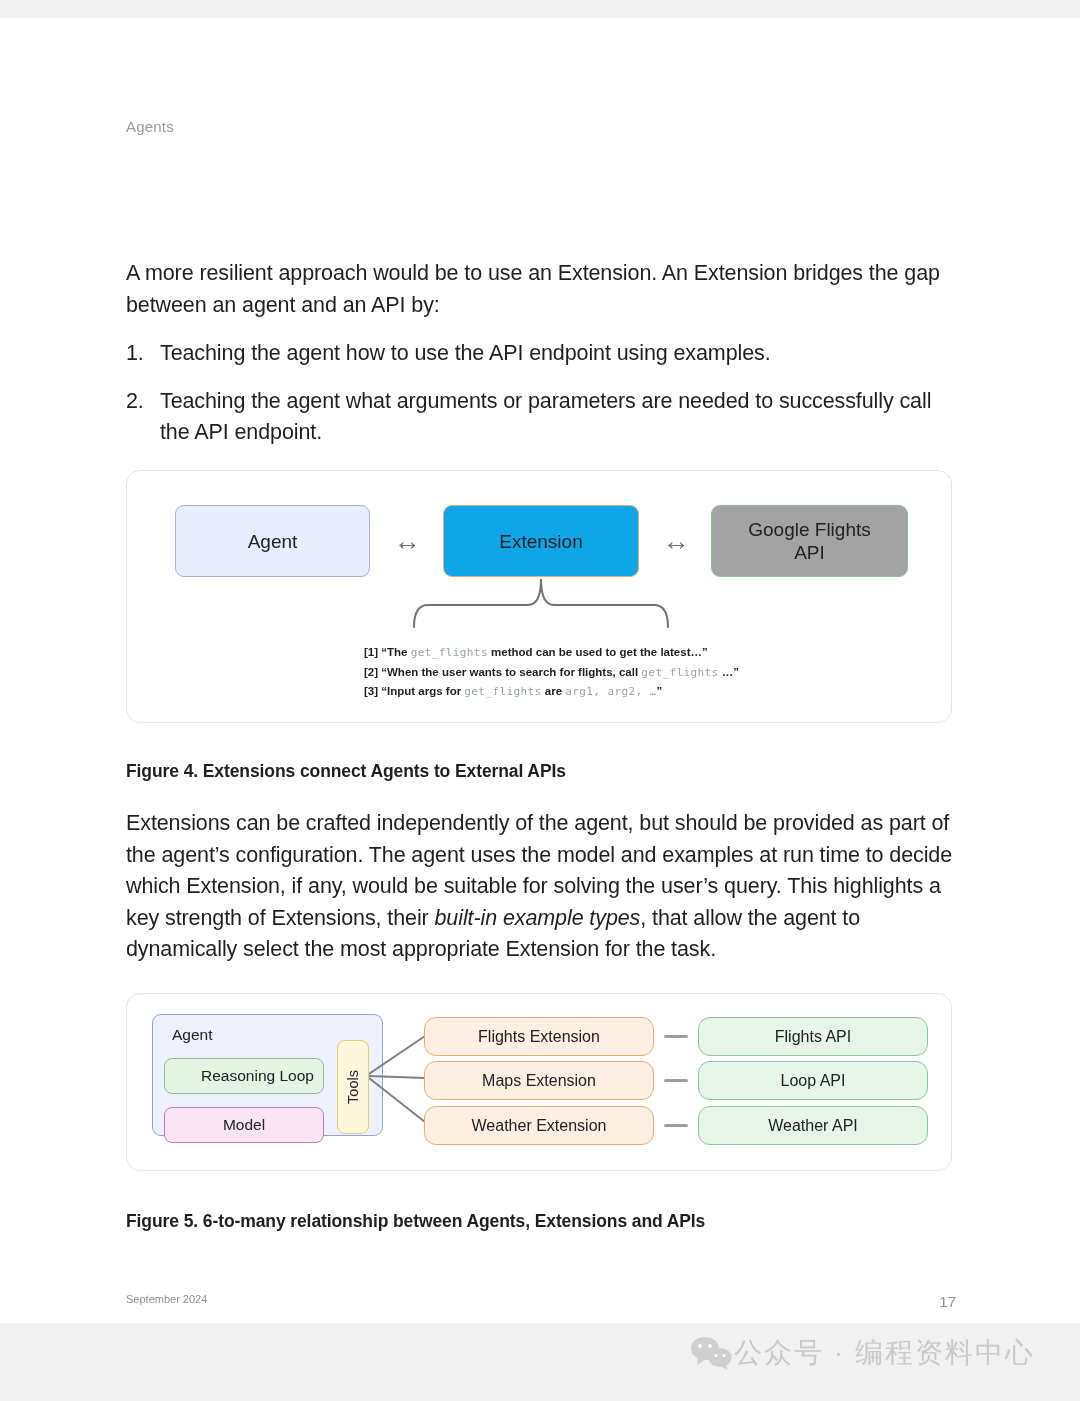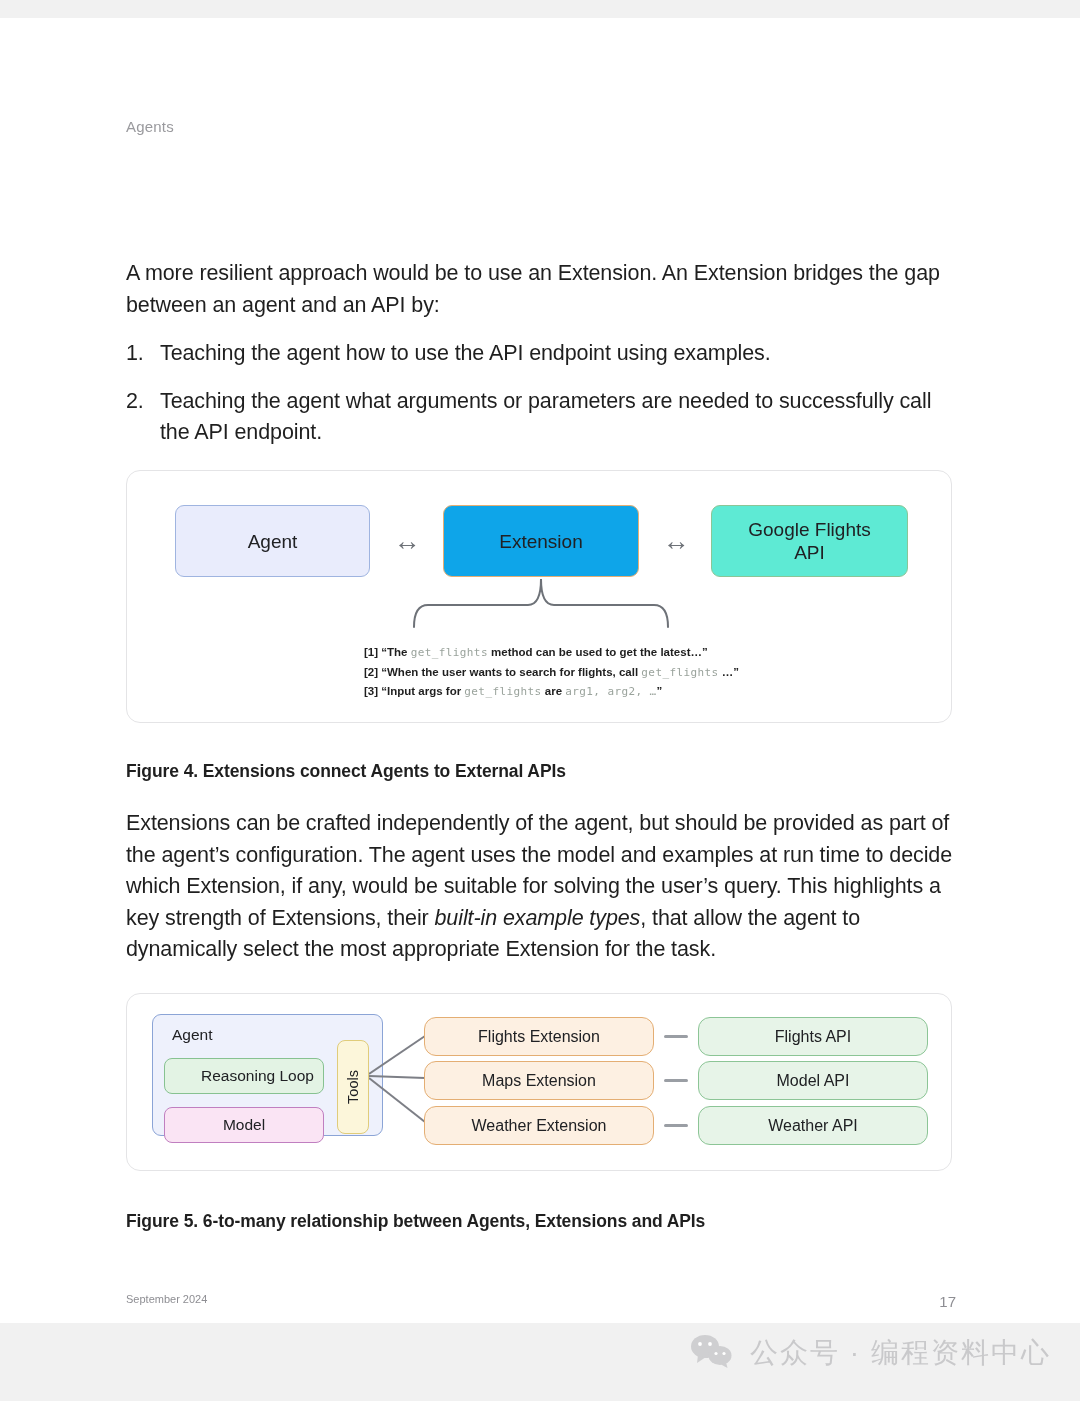--- a/index.html
+++ b/index.html
@@ -105,21 +105,21 @@
   #f4-agent {
     left: 175px; top: 487px; width: 195px; height: 72px;
     background: #e9ecfc; border: 1.5px solid #9fb4e0;
   }
   #f4-extension {
     left: 443px; top: 487px; width: 196px; height: 72px;
     background: #0ea5e9; border: 1.5px solid #e4ae73;
   }
   #f4-api {
     left: 711px; top: 487px; width: 197px; height: 72px;
-    background: #5eead4; border: 1.5px solid #8cc596;
+    background: #a3a3a3; border: 1.5px solid #8cc596;
   }
   .f4arrow {
     position: absolute;
     top: 509px;
     width: 62px;
     height: 28px;
     color: #6e7278;
     font-size: 27px;
     line-height: 28px;
     text-align: center;
@@ -275,22 +275,21 @@
     font-size: 15px;
     color: #8e8e93;
   }
 
   
   #watermark {
     position: absolute;
     left: 690px;
     top: 1334px;
     display: flex;
-    align-items: flex-start;
-    gap: 16px;
+    align-items: center;
   }
   #watermark .wm-text {
     font-size: 28px;
     color: #c9c9cb;
     letter-spacing: 2px;
   }
 </style>
 </head>
 <body>
 
@@ -390,21 +389,21 @@
   <div class="f5link link-0"></div>
   <div class="f5api row-0">
     <span>Flights API</span>
   </div>
 
   <div class="f5ext row-1">
     <span>Maps Extension</span>
   </div>
   <div class="f5link link-1"></div>
   <div class="f5api row-1">
-    <span>Model API</span>
+    <span>Loop API</span>
   </div>
 
   <div class="f5ext row-2">
     <span>Weather Extension</span>
   </div>
   <div class="f5link link-2"></div>
   <div class="f5api row-2">
     <span>Weather API</span>
   </div>
 

